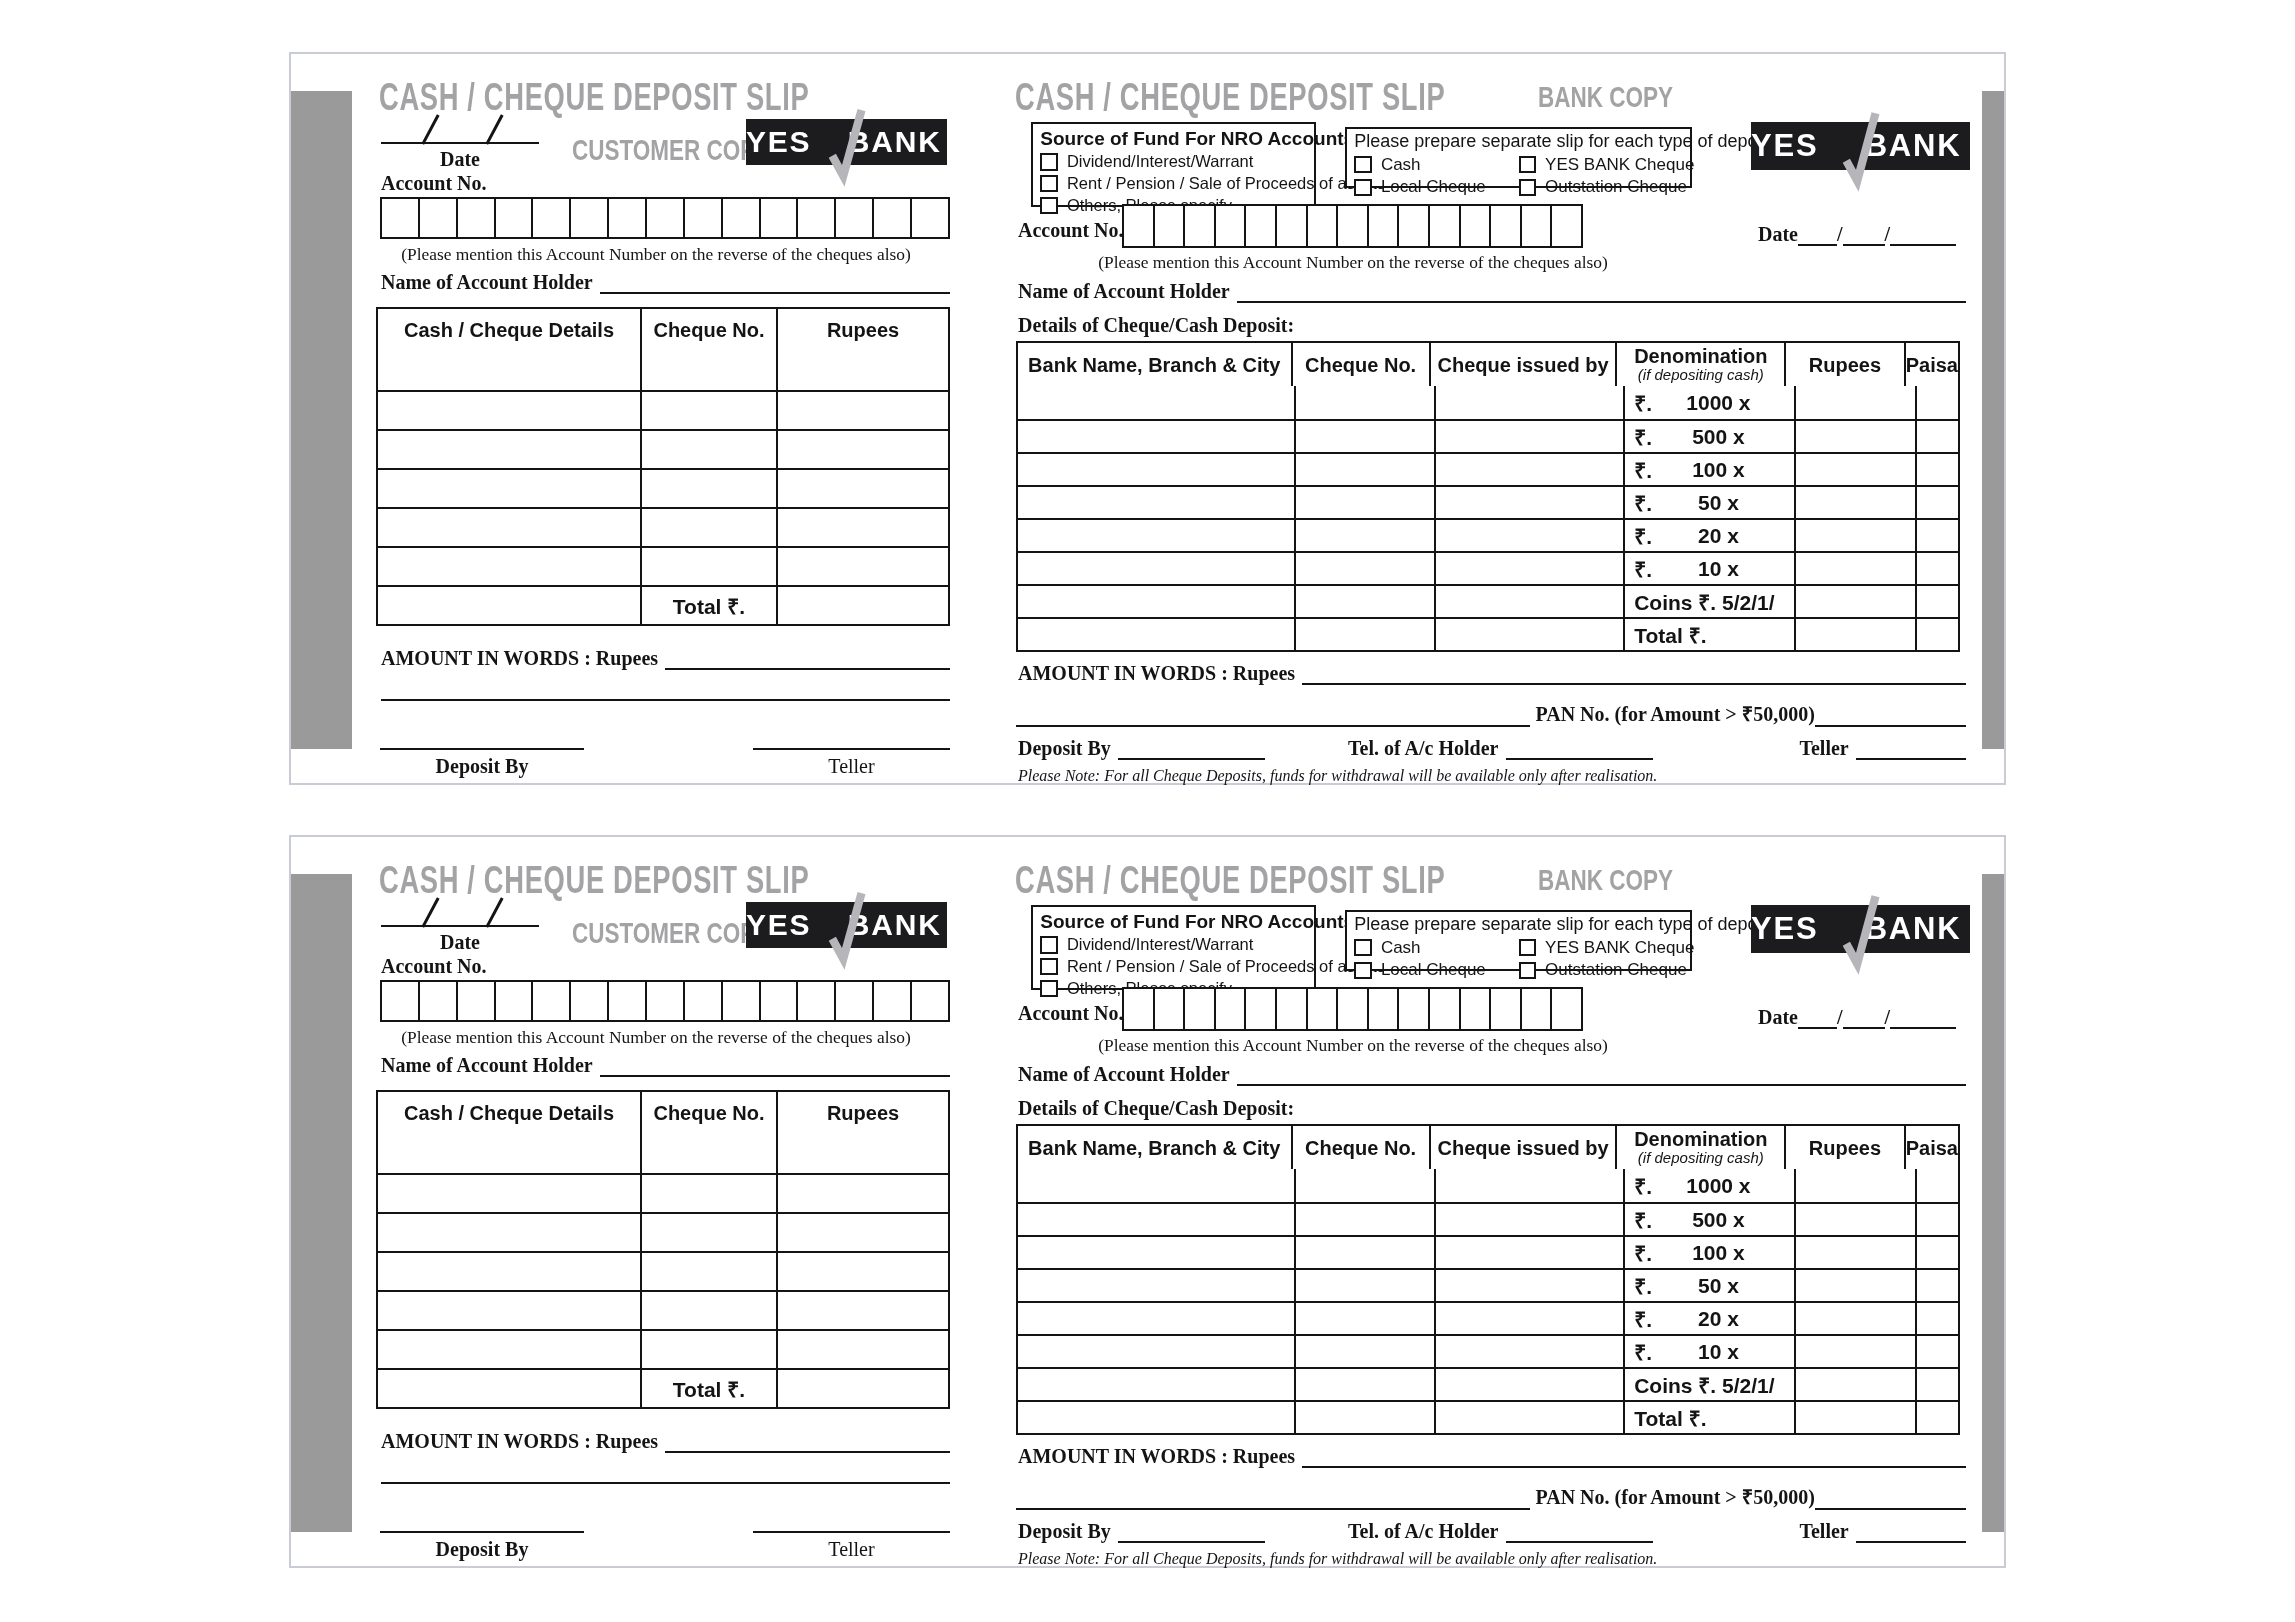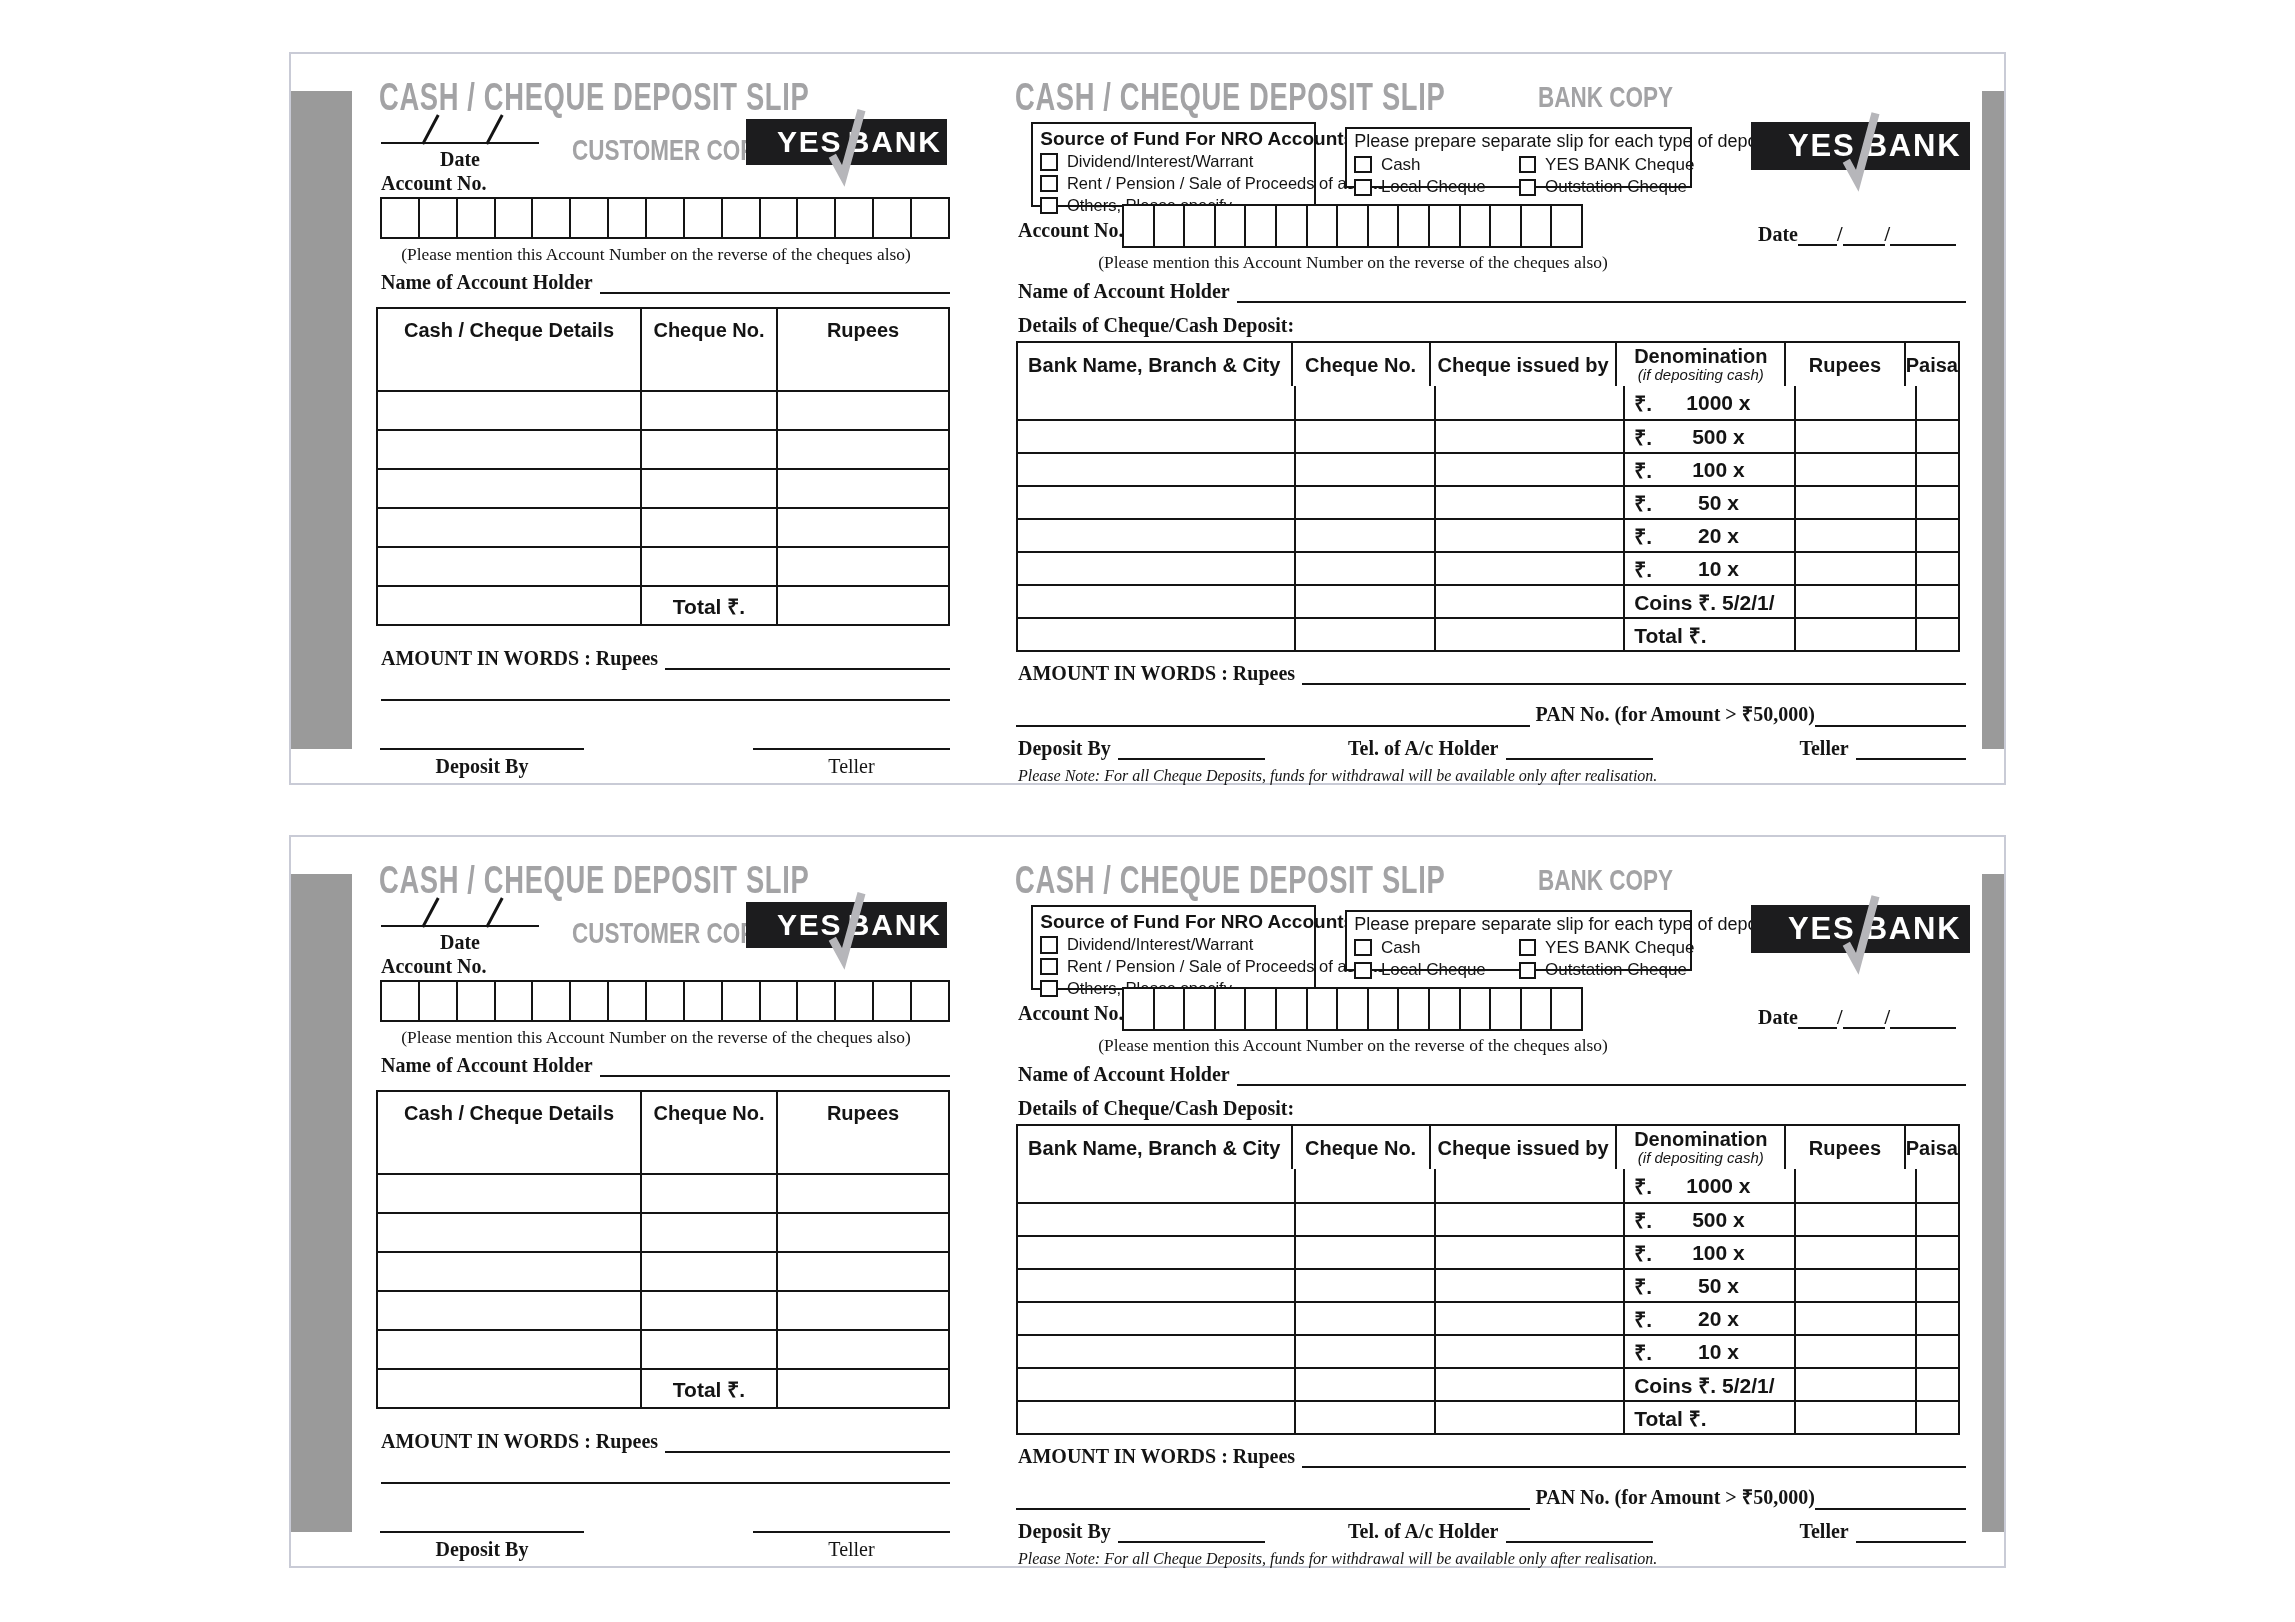--- a/index.html
+++ b/index.html
@@ -39,21 +39,21 @@
   .c-hrow{height:42px;} .c-drow{height:39px;}
   
   .b1{width:278px;} .b2{width:140px;} .b3{width:189px;} .b4{width:171px;} .b5{width:121px;} .b6{flex:1;}
   .b-hrow{height:43px;} .b-drow{height:33px;}
   .den-cell{justify-content:flex-start;padding:0 9.2px;font-weight:700;font-size:21px;}
   .den-cell .den-val{flex:1;text-align:center;}
   .den-sub{font-style:italic;font-weight:400;font-size:15px;}
   
   .logo{position:absolute;background:#1c1c1e;color:#fff;display:flex;align-items:center;
         font-weight:700;letter-spacing:1.8px;}
-  .logo .l-yes{position:absolute;left:8px;width:44%;text-align:right;padding-left:23px;}
+  .logo .l-yes{position:absolute;left:0;width:44%;text-align:left;}
   .logo .l-bank{position:absolute;right:0;width:52%;text-align:center;}
   .logo svg{position:absolute;overflow:visible;}
   .logo-c{width:201px;height:46px;font-size:30px;}
   .logo-b{width:219px;height:48px;font-size:31px;}
   
   .optbox{position:absolute;border:2.8px solid #141414;background:#fff;padding:3.7px 7.3px;}
   .optrow{display:flex;align-items:center;margin-top:2.8px;}
   .cbx{width:17.4px;height:17.4px;border:2.3px solid #141414;margin-right:9.2px;flex:none;background:#fff;}
   
   .dateline{position:absolute;border-bottom:2.8px solid #141414;}

